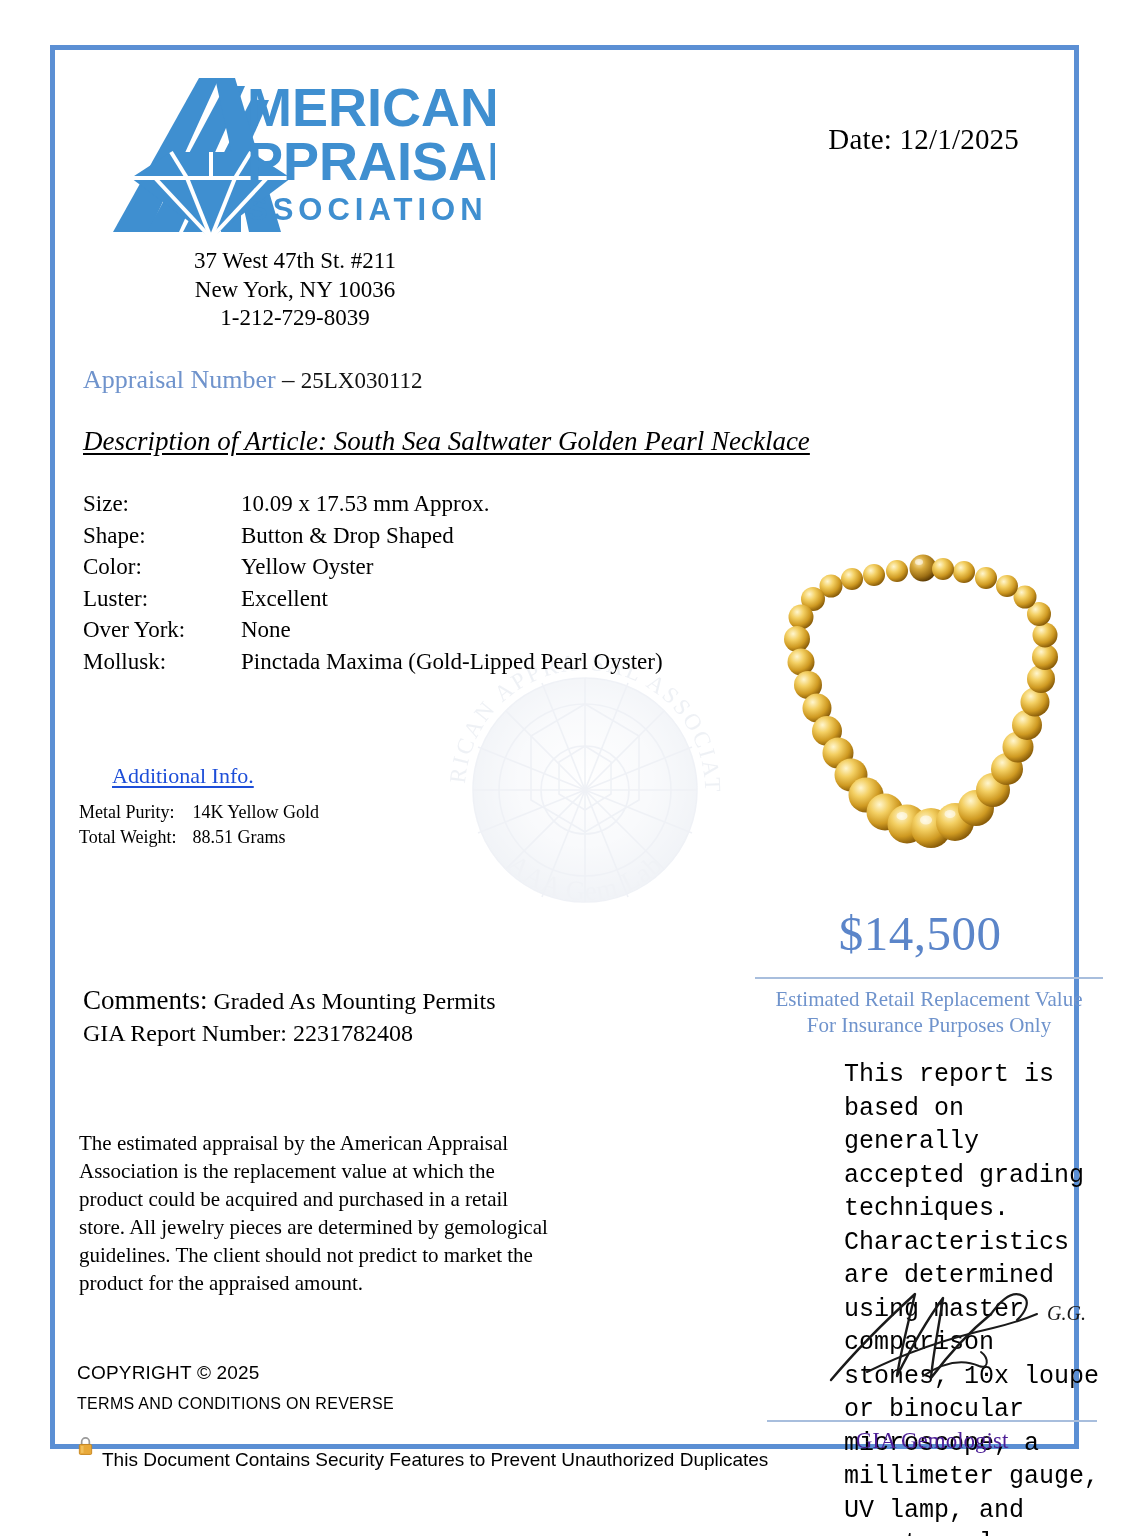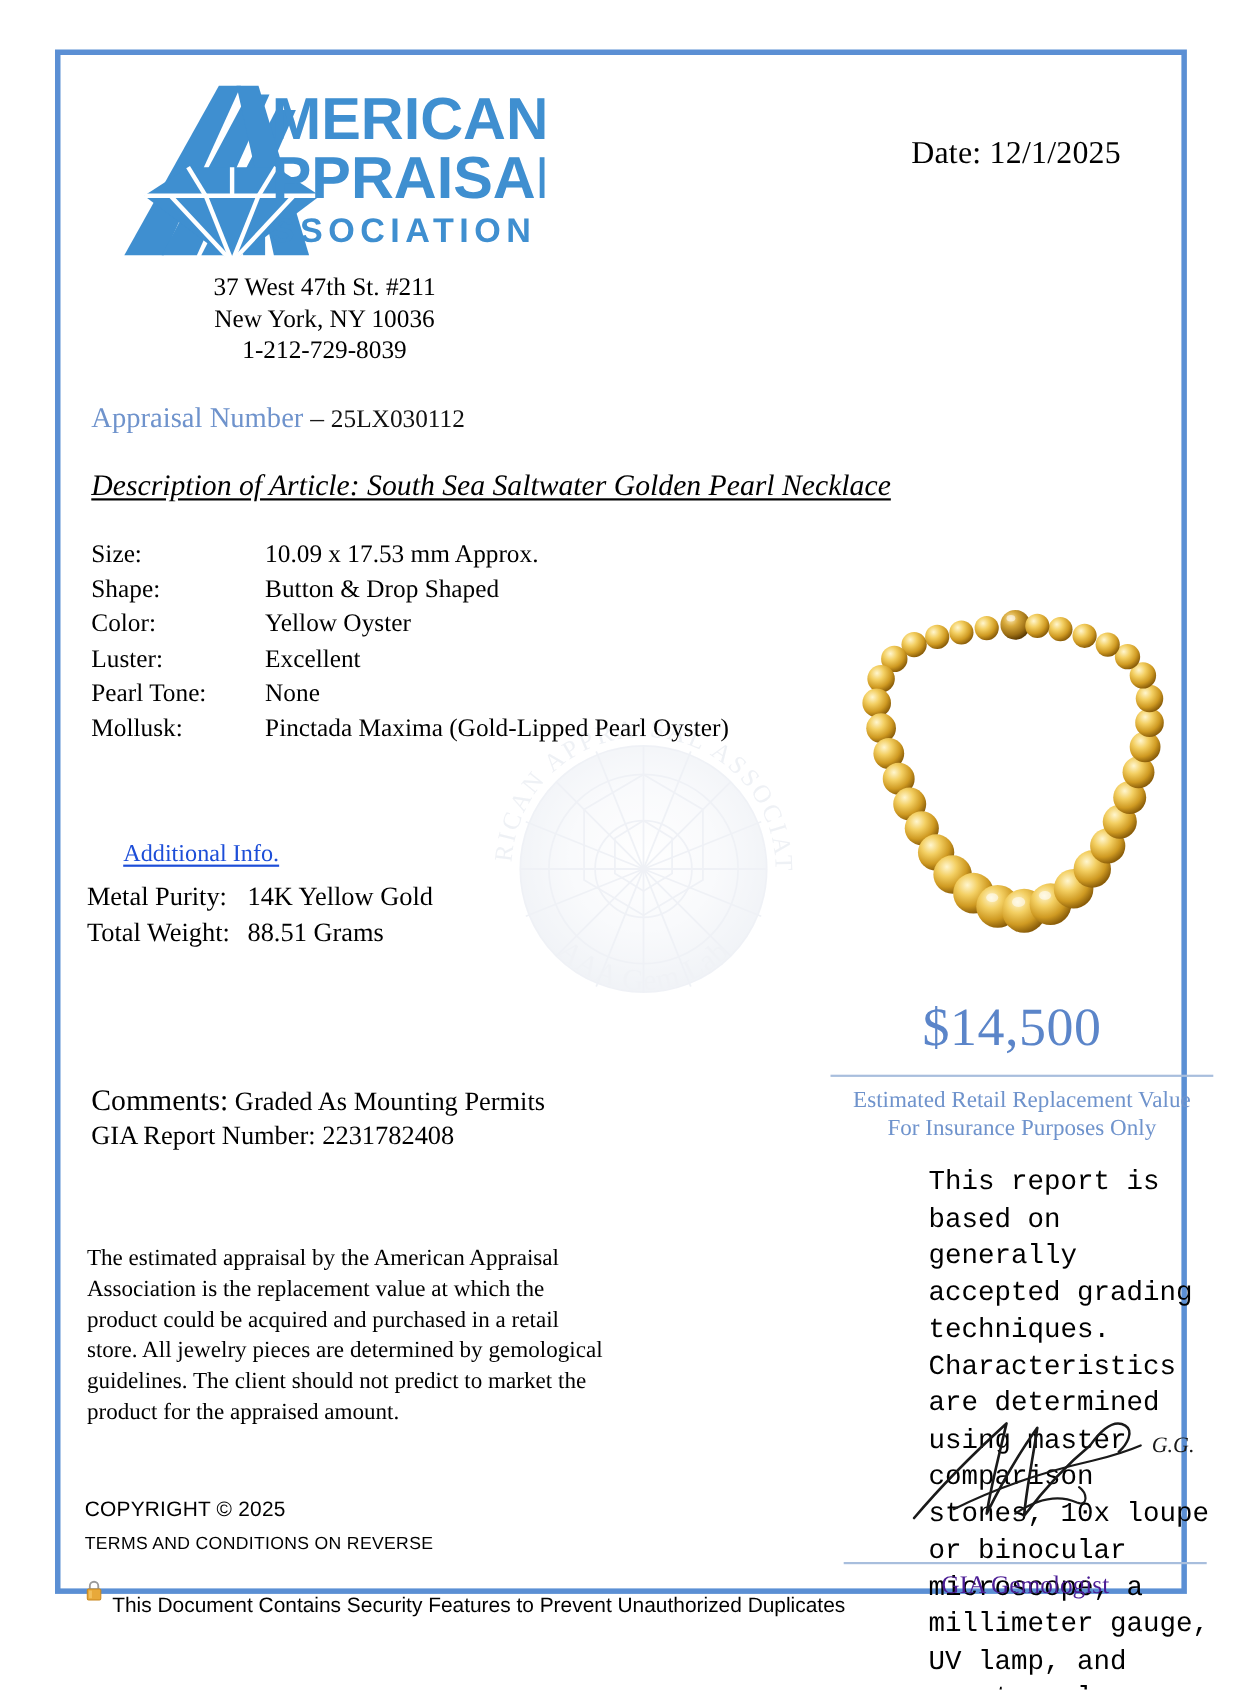--- a/index.html
+++ b/index.html
@@ -134,21 +134,21 @@
     margin-left: 33px;
   }
   .addl-table {
     position: absolute;
     left: 24px;
     top: 752px;
     z-index: 2;
     border-collapse: collapse;
   }
   .addl-table td {
-    font-size: 24px;
+    font-size: 18px;
     padding: 0 0 3px 0;
     line-height: 1.2;
     white-space: nowrap;
   }
   .addl-table td.k { padding-right: 16px; }
 
   
   .product-img {
     position: absolute;
     left: 718px;
@@ -403,21 +403,21 @@
       </tr>
       <tr>
         <td class="k">Color:</td>
         <td class="v">Yellow Oyster</td>
       </tr>
       <tr>
         <td class="k">Luster:</td>
         <td class="v">Excellent</td>
       </tr>
       <tr>
-        <td class="k">Pearl Tone:</td>
+        <td class="k">Over York:</td>
         <td class="v">None</td>
       </tr>
       <tr>
         <td class="k">Mollusk:</td>
         <td class="v">Pinctada Maxima (Gold-Lipped Pearl Oyster)</td>
       </tr>
     </tbody>
   </table>
 
   <div class="addl-heading">Additional Info.</div>

